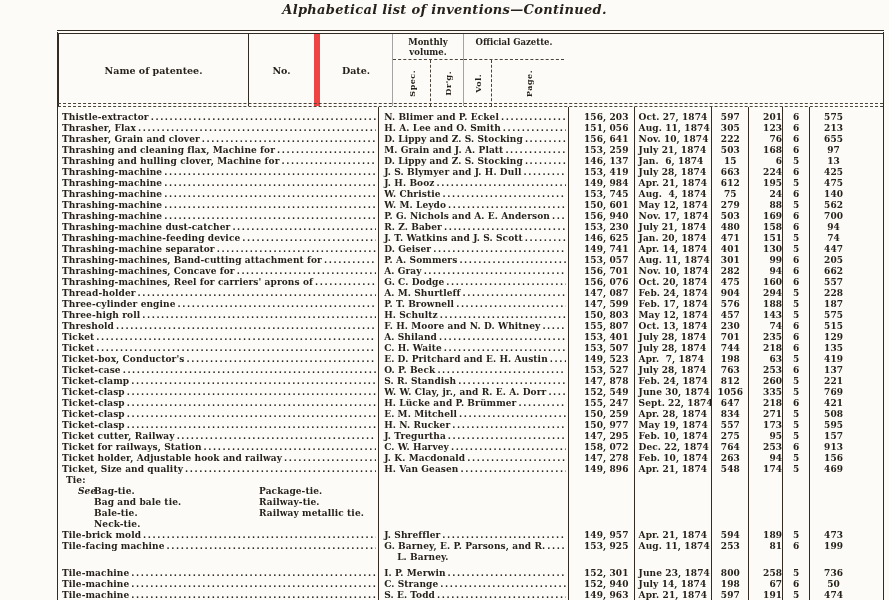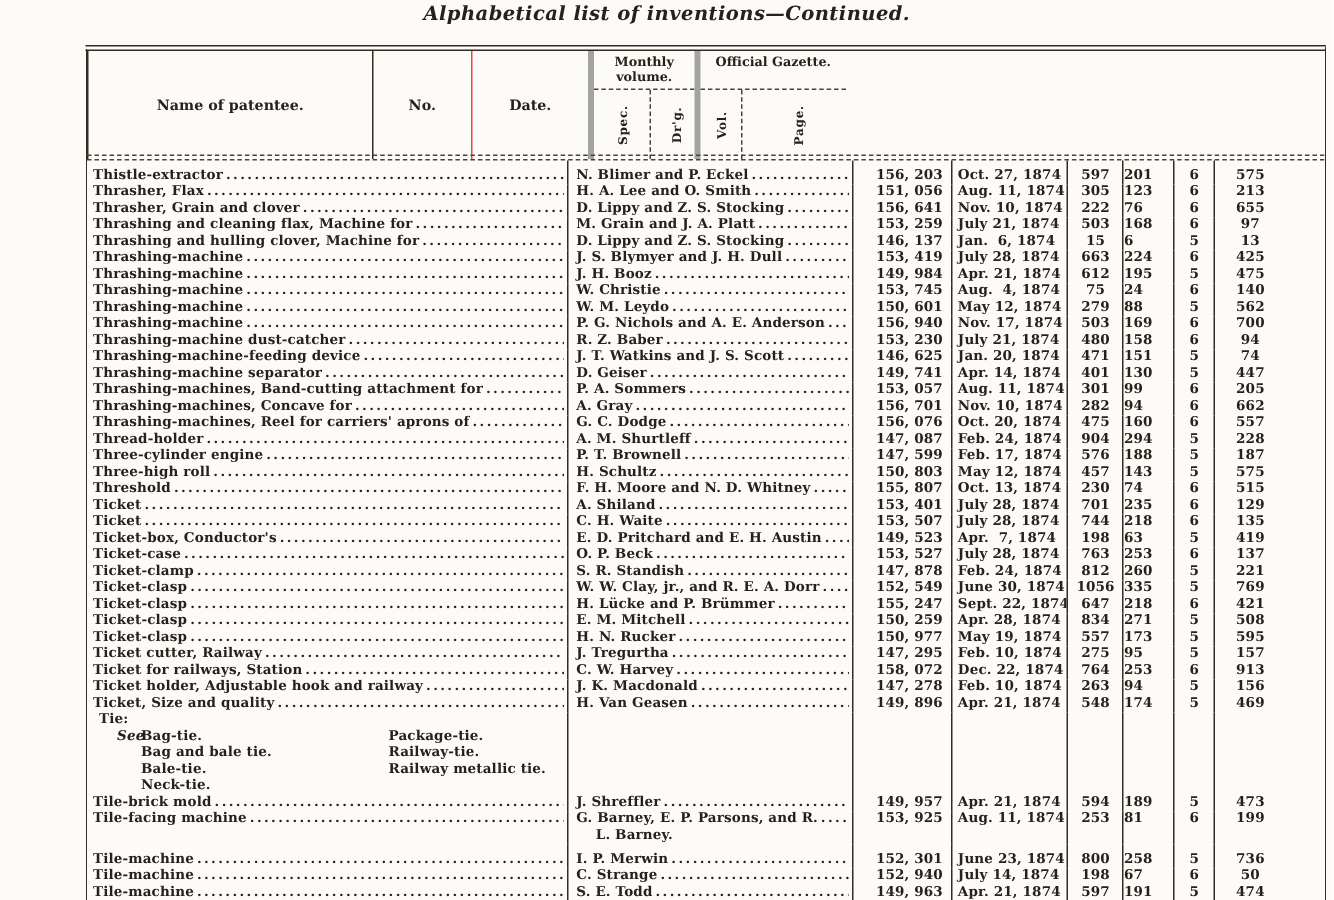--- a/index.html
+++ b/index.html
@@ -23,22 +23,22 @@
     display:flex;height:72px;position:relative;
     border-bottom:1px dashed #4a4338;font-weight:bold;
   }
   .thead::after{
     content:"";position:absolute;left:0;right:0;bottom:2px;border-top:1px dashed #4a4338;
   }
   .th{display:flex;align-items:center;justify-content:center;font-size:9.5px;box-sizing:border-box;text-align:center;}
   .th-inv{width:321px;}
   .th-pat{width:190px;border-left:1px solid #332c22;}
   .th-no{width:66px;border-left:1px solid #332c22;}
-  .th-date{width:78px;border-left:1px solid #ef4444;}
-  .th-group{box-sizing:border-box;border-left:4px solid #a3a3a3;display:flex;flex-direction:column;}
+  .th-date{width:78px;border-left:6px solid #ef4444;}
+  .th-group{box-sizing:border-box;border-left:1px solid #a3a3a3;display:flex;flex-direction:column;}
   .th-mv{width:71px;}
   .th-og{width:101px;}
   .group-label{
     height:26px;box-sizing:border-box;padding-top:3px;text-align:center;
     font-size:8.5px;line-height:10px;border-bottom:1px dashed #4a4338;
   }
   .subcols{flex:1;display:flex;}
   .sub{flex:1;display:flex;align-items:center;justify-content:center;box-sizing:border-box;}
   .sub + .sub{border-left:1px dashed #4a4338;}
   .sub-spec{width:37px;flex:none;}
@@ -55,21 +55,21 @@
   .r-first,.r-gap{height:16px;}
   .r-first > .cell,.r-gap > .cell{padding-top:5px;}
   .r-tall{height:22px;}
   .r-see{height:55px;}
   .cell{box-sizing:border-box;overflow:hidden;}
   .c-inv{width:321px;padding-left:4px;}
   .c-pat{width:190px;border-left:1px solid #332c22;padding-left:5px;}
   .c-no{width:66px;border-left:1px solid #332c22;text-align:right;padding-right:5px;white-space:pre;}
   .c-date{width:78px;border-left:1px solid #332c22;padding-left:4px;white-space:pre;}
   .c-spec{width:37px;border-left:1px solid #332c22;text-align:center;}
-  .c-drg{width:34px;border-left:1px solid #332c22;text-align:left;}
+  .c-drg{width:34px;border-left:1px solid #332c22;text-align:right;}
   .c-vol{width:27px;border-left:1px solid #332c22;text-align:center;}
   .c-page{width:74px;border-left:1px solid #332c22;text-align:center;padding-right:26px;}
   .leader{display:flex;}
   .pline{display:flex;height:11px;}
   .p2{display:block;padding-left:13px;}
   .txt{white-space:nowrap;}
   .dots{flex:1 1 auto;overflow:hidden;white-space:nowrap;margin:0 2px;}
   .dots::before{
     content:"..........................................................................................................................";
     letter-spacing:1.6px;

